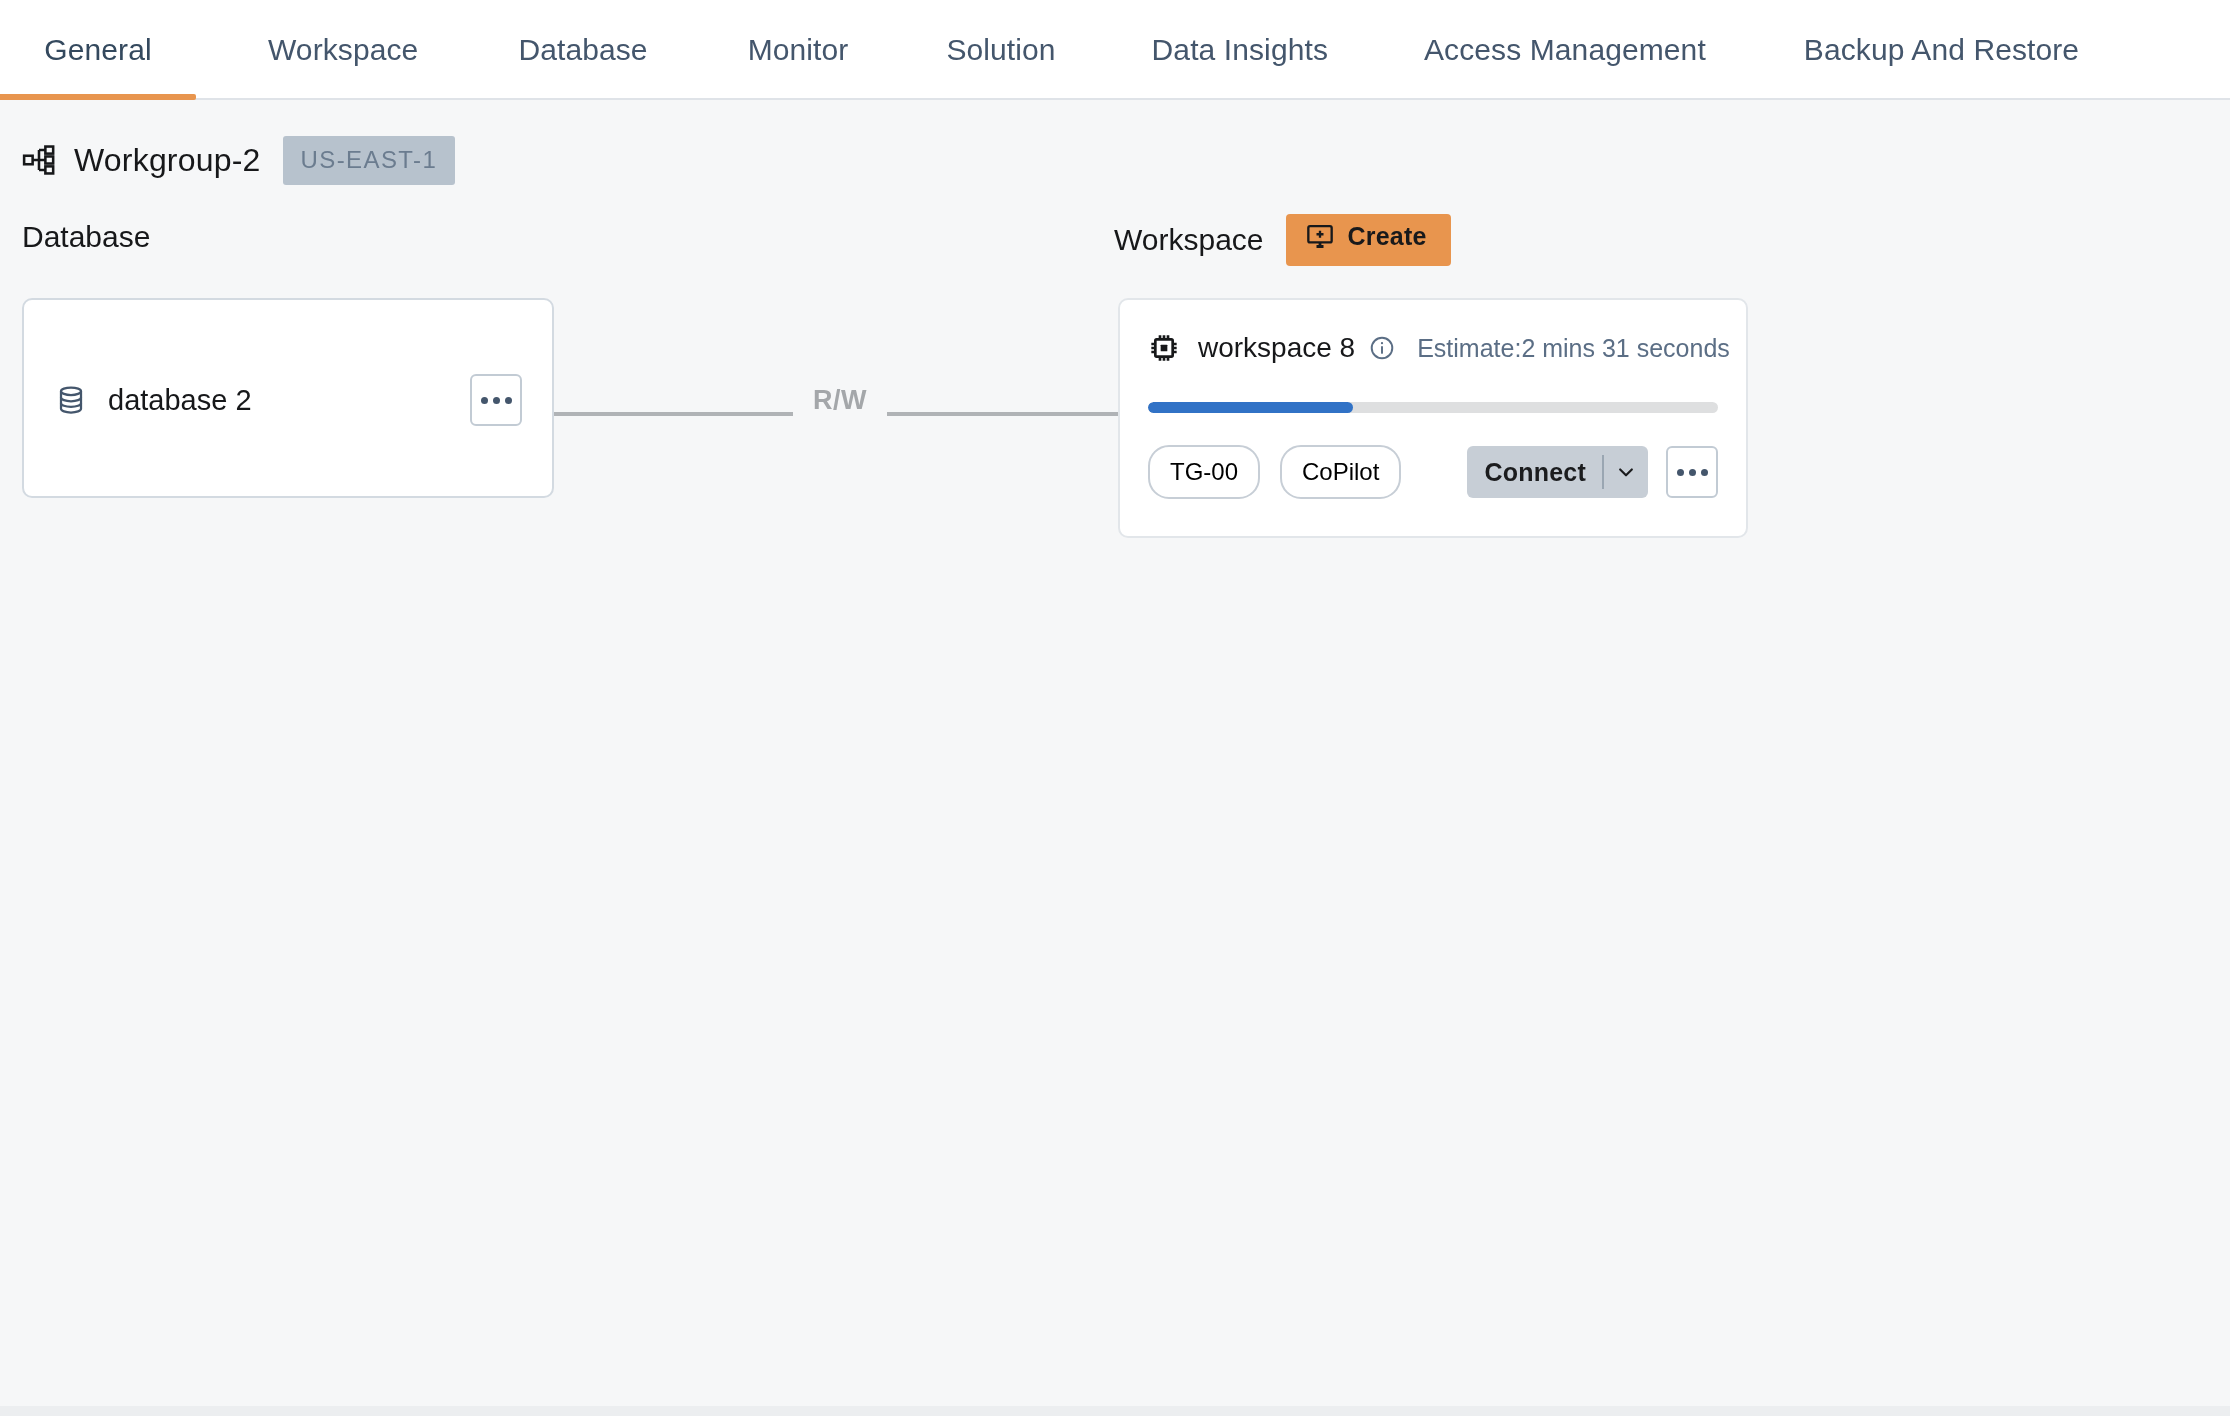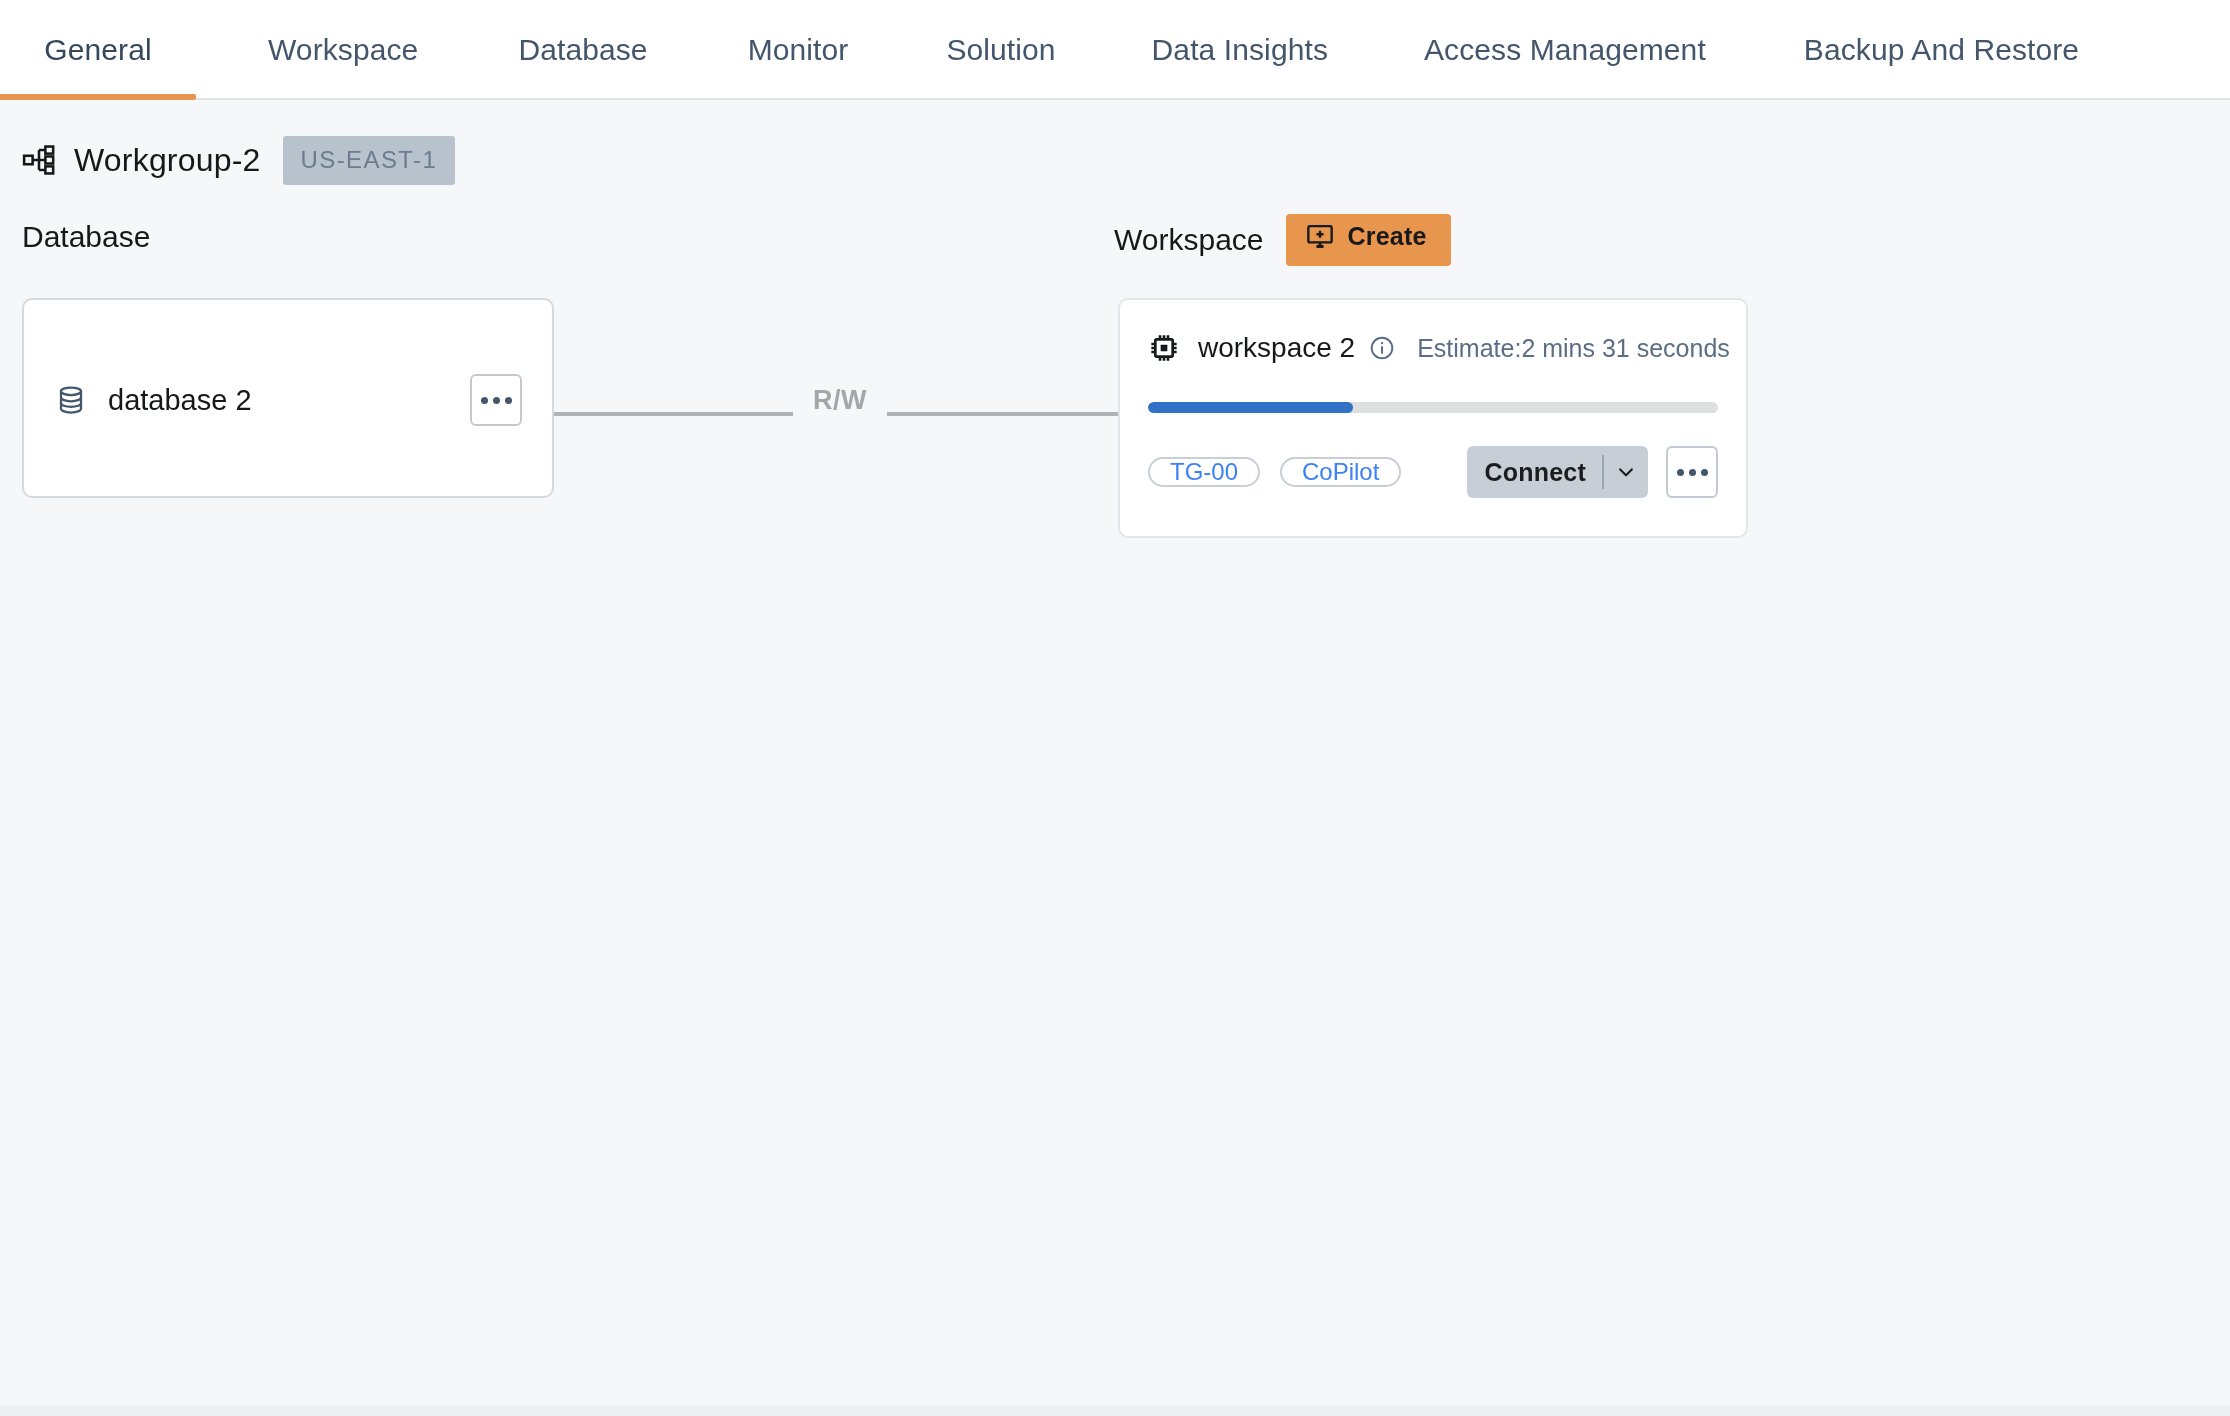--- a/index.html
+++ b/index.html
@@ -281,29 +281,29 @@
   }
 
   .ws-footer {
     margin-top: 32px;
     display: flex;
     align-items: center;
     height: 54px;
   }
 
   .tag {
-    height: 30px;
+    height: 54px;
     border: 2px solid #c7ced6;
     border-radius: 21px;
     background: #ffffff;
     display: flex;
     align-items: center;
     padding: 0 20px;
     font-size: 24px;
-    color: #3b82f6;
+    color: #000000;
     margin-right: 20px;
     cursor: pointer;
     text-align: right;
   }
 
   .ws-spacer { flex: 1; }
 
   .connect-btn {
     height: 52px;
     background: #c7ced6;
@@ -460,21 +460,21 @@
         <span class="ws-chip-icon">
           <svg viewBox="0 0 24 24" width="32" height="32" fill="none" stroke="#17181a" stroke-width="2">
             <rect x="5.5" y="5.5" width="13" height="13" rx="1"></rect>
             <rect x="9.5" y="9.5" width="5" height="5" rx="0.5" fill="#17181a" stroke="none"></rect>
             <path d="M9 2.5 V5.5 M12 2.5 V5.5 M15 2.5 V5.5
                      M9 18.5 V21.5 M12 18.5 V21.5 M15 18.5 V21.5
                      M2.5 9 H5.5 M2.5 12 H5.5 M2.5 15 H5.5
                      M18.5 9 H21.5 M18.5 12 H21.5 M18.5 15 H21.5"></path>
           </svg>
         </span>
-        <span class="ws-name">workspace 2</span>
+        <span class="ws-name">workspace 8</span>
         <span class="info-icon">
           <svg viewBox="0 0 24 24" width="26" height="26" fill="none" stroke="#5b6e85" stroke-width="1.8">
             <circle cx="12" cy="12" r="9.5"></circle>
             <path d="M12 11 V16.5" stroke-linecap="round"></path>
             <circle cx="12" cy="7.6" r="1.05" fill="#5b6e85" stroke="none"></circle>
           </svg>
         </span>
         <span class="ws-estimate">Estimate:2 mins 31 seconds</span>
       </div>
 

